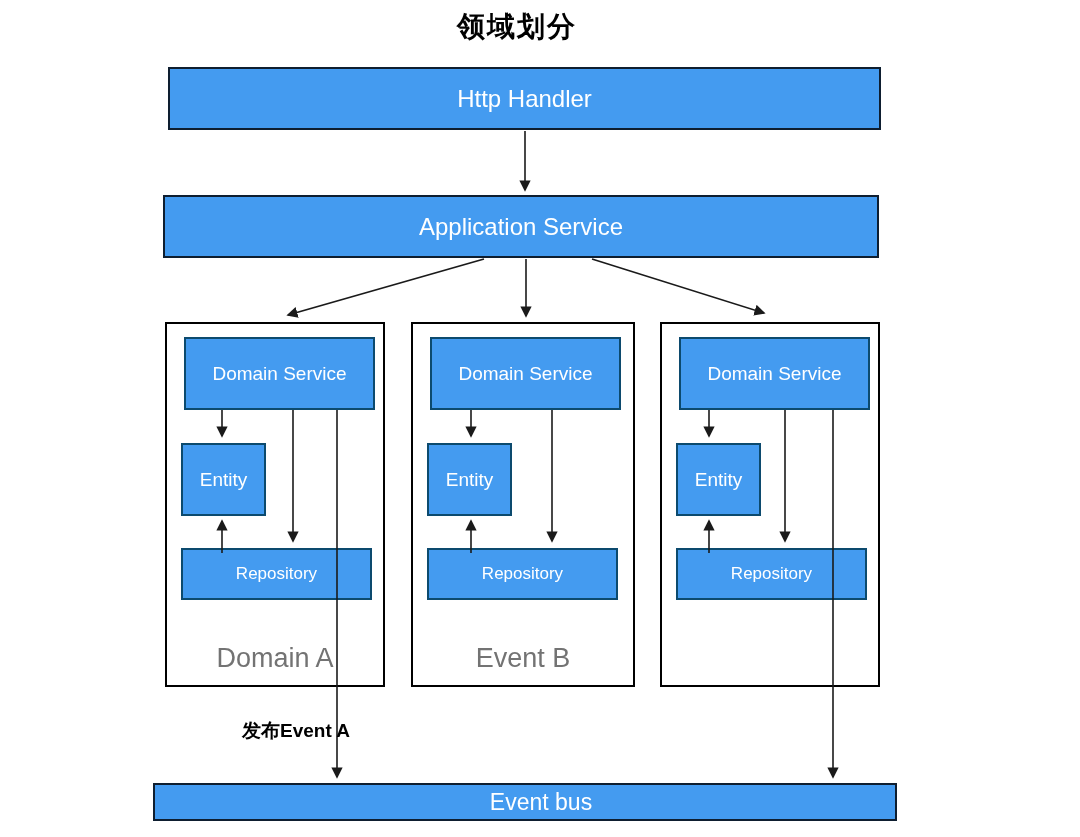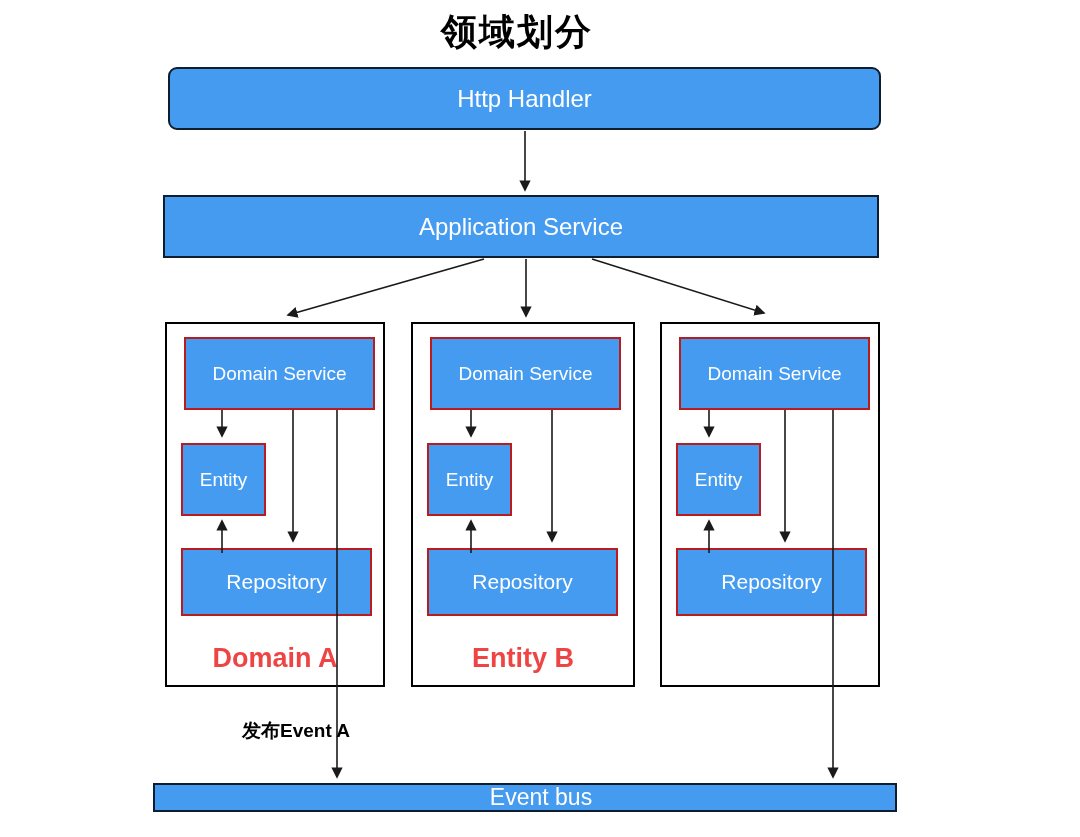--- a/index.html
+++ b/index.html
@@ -14,77 +14,77 @@
     height: 837px;
     background: #ffffff;
     overflow: hidden;
   }
   .diagram-title {
     position: absolute;
     left: 367px;
     top: 8px;
     width: 300px;
     text-align: center;
-    font-size: 36px;
+    font-size: 28px;
     font-weight: bold;
     color: #000000;
     letter-spacing: 2px;
   }
   .blue-node {
     position: absolute;
     background: #449BF0;
     border: 2px solid #0E1E30;
     box-sizing: border-box;
     display: flex;
     align-items: center;
     justify-content: center;
     color: #ffffff;
     z-index: 2;
   }
-  .node-http        { left: 168px; top: 67px;  width: 713px; height: 63px; font-size: 24px; border-radius: 9px; }
+  .node-http        { left: 168px; top: 67px;  width: 713px; height: 63px; font-size: 24px; }
   .node-app         { left: 163px; top: 195px; width: 716px; height: 63px; font-size: 24px; }
-  .node-eventbus    { left: 153px; top: 783px; width: 744px; height: 29px; font-size: 23px; padding-left: 32px; }
+  .node-eventbus    { left: 153px; top: 783px; width: 744px; height: 38px; font-size: 23px; padding-left: 32px; }
 
   .domain-box {
     position: absolute;
     top: 322px;
     height: 365px;
     background: #ffffff;
     border: 2px solid #000000;
     box-sizing: border-box;
     z-index: 1;
   }
   .domain-a { left: 165px; width: 220px; }
   .domain-b { left: 411px; width: 224px; }
   .domain-c { left: 660px; width: 220px; }
 
   .inner-node {
     position: absolute;
     background: #449BF0;
-    border: 2px solid #b91c1c;
+    border: 2px solid #0c4a6e;
     box-sizing: border-box;
     display: flex;
     align-items: center;
     justify-content: center;
     color: #ffffff;
     z-index: 2;
   }
   .inner-ds     { left: 17px; top: 13px;  width: 191px; height: 73px; font-size: 19px; }
   .inner-entity { left: 14px; top: 119px; width: 85px;  height: 73px; font-size: 19px; text-align: right; }
-  .inner-repo   { left: 14px; top: 224px; width: 191px; height: 68px; font-size: 21px; }
+  .inner-repo   { left: 14px; top: 224px; width: 191px; height: 52px; font-size: 17px; }
 
   .domain-label {
     position: absolute;
     left: 0;
     top: 319px;
     width: 100%;
     text-align: center;
     font-size: 27px;
-    font-weight: bold;
-    color: #ef4444;
+    font-weight: normal;
+    color: #737373;
     z-index: 2;
   }
 
   .edge-label {
     position: absolute;
     top: 718px;
     width: 220px;
     text-align: left;
     font-size: 19px;
     font-weight: bold;
@@ -139,21 +139,21 @@
   <div class="domain-box domain-b">
     <div class="inner-node inner-ds">
       <span>Domain Service</span>
     </div>
     <div class="inner-node inner-entity">
       <span>Entity</span>
     </div>
     <div class="inner-node inner-repo">
       <span>Repository</span>
     </div>
-    <div class="domain-label">Entity B</div>
+    <div class="domain-label">Event B</div>
   </div>
 
   <div class="domain-box domain-c">
     <div class="inner-node inner-ds">
       <span>Domain Service</span>
     </div>
     <div class="inner-node inner-entity">
       <span>Entity</span>
     </div>
     <div class="inner-node inner-repo">

